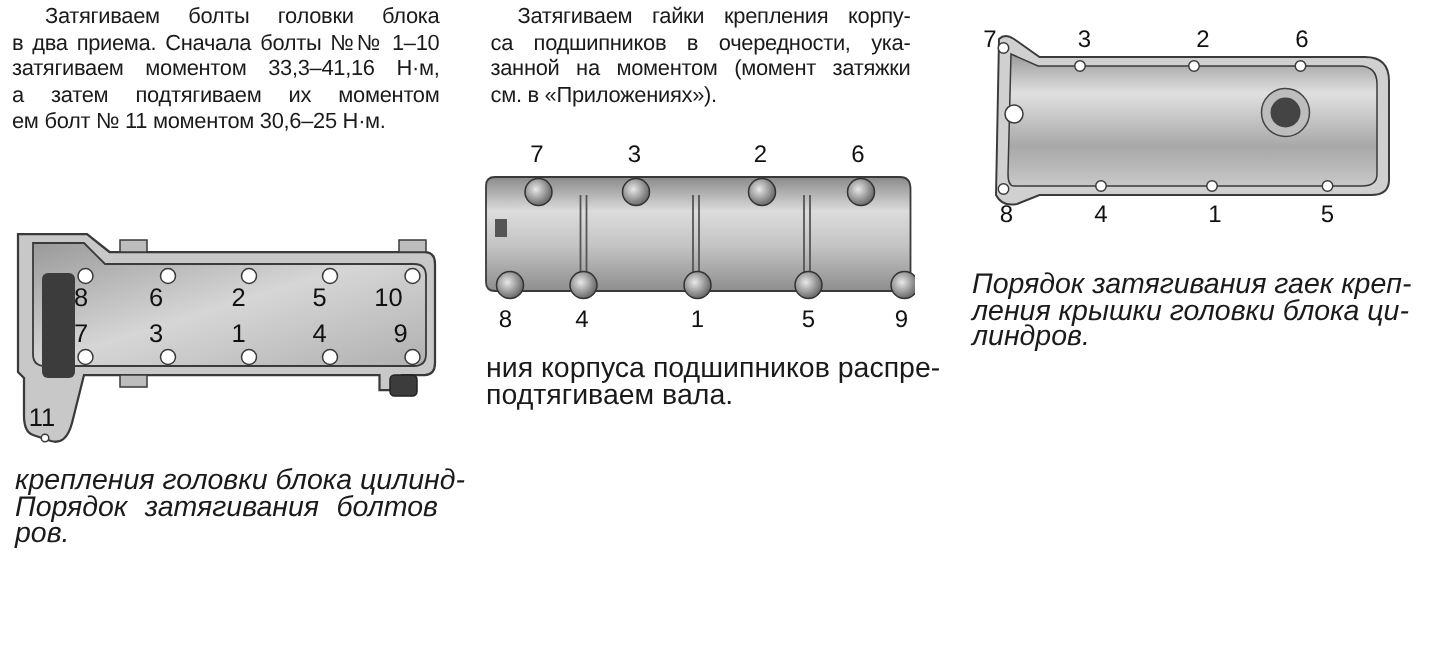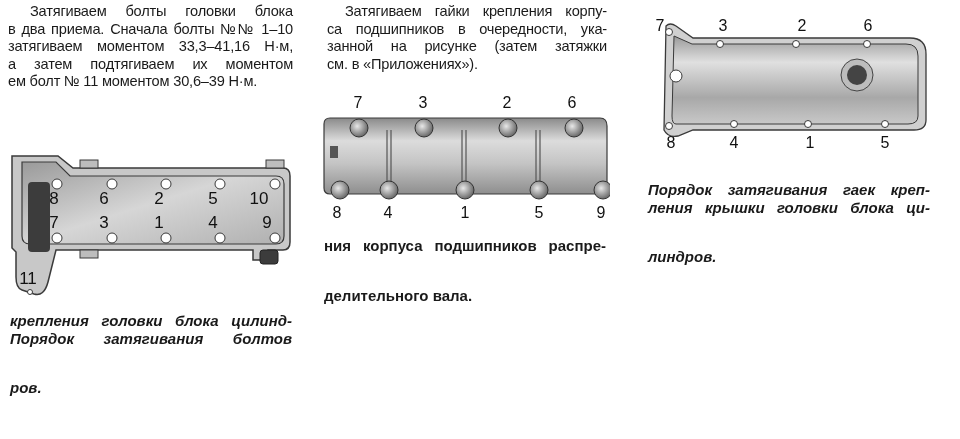--- a/index.html
+++ b/index.html
@@ -1,34 +1,34 @@
 <!DOCTYPE html>
 <html><head>
 <meta charset="utf-8">
 <style>
   html,body{margin:0;padding:0;background:#fff;}
   body{width:960px;height:439px;position:relative;overflow:hidden;font-family:"Liberation Sans",sans-serif;color:#1a1a1a;}
   .para{position:absolute;font-size:14.6px;line-height:17.6px;text-align:justify;letter-spacing:-0.2px;}
   .para .ln{display:block;text-align:justify;text-align-last:justify;white-space:nowrap;}
   .para .ln.last{text-align-last:left;}
-  .caption{position:absolute;font-size:15px;line-height:17.6px;font-weight:bold;}
+  .caption{position:absolute;font-size:19px;line-height:17.6px;font-weight:normal;}
   .caption .ln{display:block;text-align-last:justify;white-space:nowrap;}
-  .caption .ln.last{text-align-last:left;margin-top:32px;}
+  .caption .ln.last{text-align-last:left;}
   .italic{font-style:italic;}
   svg text{font-family:"Liberation Sans",sans-serif;}
 </style>
 </head>
 <body>
 
 <div class="para" style="left:8px;top:3px;width:285px;">
   <span class="ln" style="padding-left:22px;">Затягиваем болты головки блока</span>
   <span class="ln">в два приема. Сначала болты №№ 1–10</span>
   <span class="ln">затягиваем моментом 33,3–41,16 Н·м,</span>
   <span class="ln">а затем подтягиваем их моментом</span>
-  <span class="ln last">ем болт № 11 моментом 30,6–39 Н·м.</span>
+  <span class="ln last">ем болт № 11 моментом 30,6–25 Н·м.</span>
 </div>
 
 <svg style="position:absolute;left:8px;top:152px;" width="285" height="146" viewBox="0 0 285 146">
   <defs>
     <linearGradient id="g1" x1="0" y1="0" x2="1" y2="1">
       <stop offset="0" stop-color="#9a9a9a"></stop>
       <stop offset="0.5" stop-color="#d6d6d6"></stop>
       <stop offset="1" stop-color="#b0b0b0"></stop>
     </linearGradient>
   </defs>
@@ -75,21 +75,21 @@
 
 <div class="caption italic" style="left:10px;top:312px;width:282px;">
   <span class="ln">крепления головки блока цилинд-</span>
   <span class="ln">Порядок затягивания болтов</span>
   <span class="ln last">ров.</span>
 </div>
 
 <div class="para" style="left:327px;top:3px;width:280px;">
   <span class="ln" style="padding-left:18px;">Затягиваем гайки крепления корпу-</span>
   <span class="ln">са подшипников в очередности, ука-</span>
-  <span class="ln">занной на рисунке (затем затяжки</span>
+  <span class="ln">занной на моментом (момент затяжки</span>
   <span class="ln last">см. в «Приложениях»).</span>
 </div>
 
 <svg style="position:absolute;left:320px;top:90px;" width="290" height="132" viewBox="0 0 290 132">
   <defs>
     <linearGradient id="g2" x1="0" y1="0" x2="0" y2="1">
       <stop offset="0" stop-color="#8a8a8a"></stop>
       <stop offset="0.3" stop-color="#dcdcdc"></stop>
       <stop offset="0.6" stop-color="#c4c4c4"></stop>
       <stop offset="1" stop-color="#8e8e8e"></stop>
@@ -128,21 +128,21 @@
     <text x="17" y="128">8</text>
     <text x="68" y="128">4</text>
     <text x="145" y="128">1</text>
     <text x="219" y="128">5</text>
     <text x="281" y="128">9</text>
   </g>
 </svg>
 
 <div class="caption" style="left:324px;top:237px;width:282px;">
   <span class="ln">ния корпуса подшипников распре-</span>
-  <span class="ln last">делительного вала.</span>
+  <span class="ln last">подтягиваем вала.</span>
 </div>
 
 <svg style="position:absolute;left:648px;top:12px;" width="290" height="140" viewBox="0 0 290 140">
   <defs>
     <linearGradient id="g3" x1="0" y1="0" x2="0" y2="1">
       <stop offset="0" stop-color="#9a9a9a"></stop>
       <stop offset="0.3" stop-color="#e0e0e0"></stop>
       <stop offset="0.7" stop-color="#a8a8a8"></stop>
       <stop offset="1" stop-color="#c8c8c8"></stop>
     </linearGradient>

